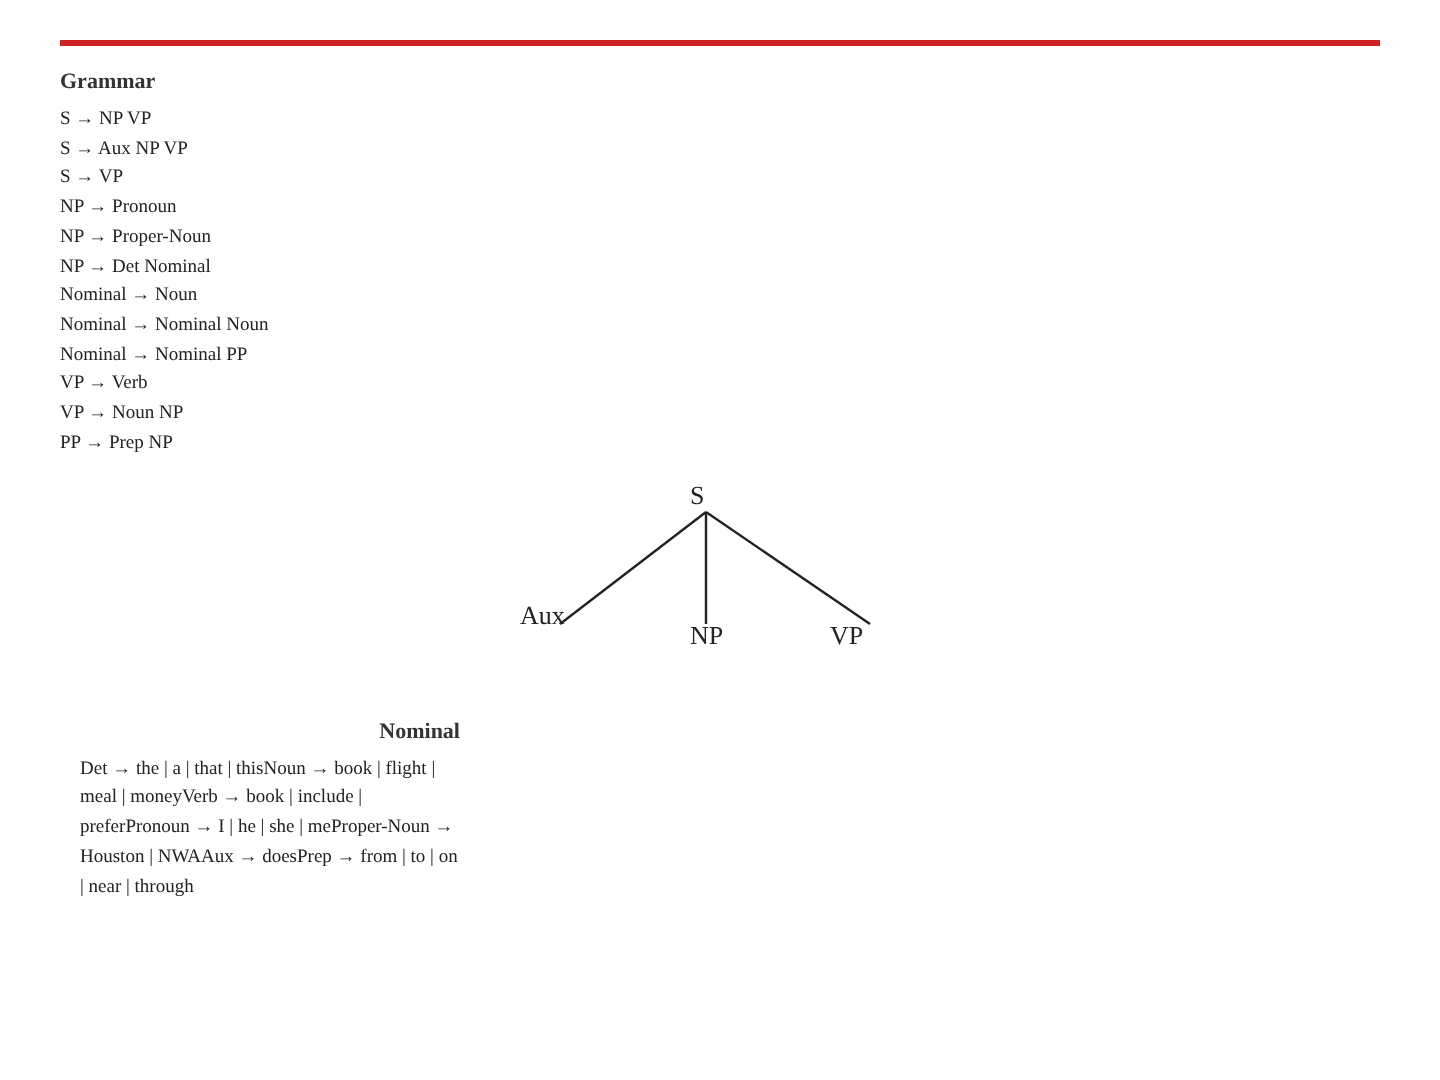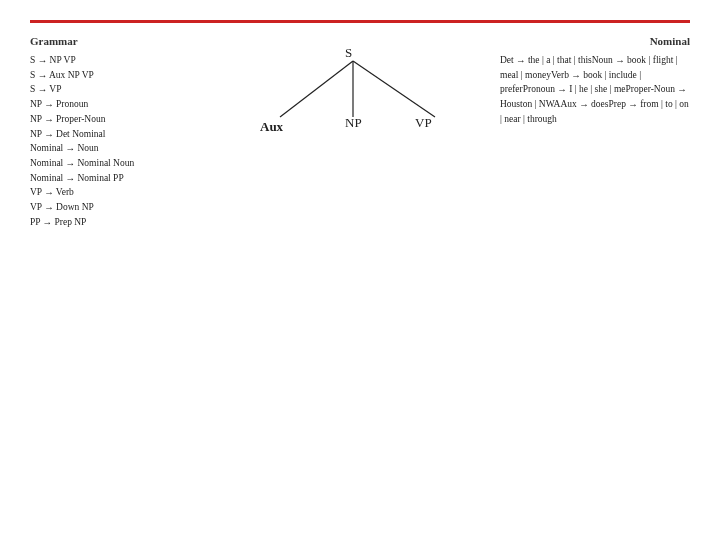--- a/index.html
+++ b/index.html
@@ -29,22 +29,22 @@
 
     .red-line {
       width: 100%;
       height: 3px;
       background: #cc2222;
       margin-bottom: 12px;
     }
 
     .columns {
       display: flex;
-      flex-direction: row;
-      gap: 18px;
+      flex-direction: column;
+      gap: 0;
     }
 
     
     .grammar-col {
       width: 200px;
       flex-shrink: 0;
     }
 
     .grammar-title {
       font-size: 11px;
@@ -86,23 +86,22 @@
     }
 
     
     .node-S {
       top: 0px;
       left: 95px;
     }
 
     
     .node-Aux {
-      top: 74px;
+      top: 60px;
       left: 10px;
-      font-weight: bold;
     }
     .node-NP {
       top: 70px;
       left: 95px;
     }
     .node-VP {
       top: 70px;
       left: 165px;
     }
 
@@ -141,21 +140,21 @@
           <span class="rule">S → NP VP</span>
           <span class="rule">S → Aux NP VP</span>
           <span class="rule">S → VP</span>
           <span class="rule">NP → Pronoun</span>
           <span class="rule">NP → Proper-Noun</span>
           <span class="rule">NP → Det Nominal</span>
           <span class="rule">Nominal → Noun</span>
           <span class="rule">Nominal → Nominal Noun</span>
           <span class="rule">Nominal → Nominal PP</span>
           <span class="rule">VP → Verb</span>
-          <span class="rule">VP → Down NP</span>
+          <span class="rule">VP → Noun NP</span>
           <span class="rule">PP → Prep NP</span>
         </div>
     </div>
 
     <div class="tree-col">
       <div class="tree-container">
 
         <svg viewBox="0 0 220 120" width="220" height="120" style="position:absolute;top:0;left:0;">
 
           <line x1="103" y1="16" x2="30" y2="72" stroke="#222" stroke-width="1.2"></line>

